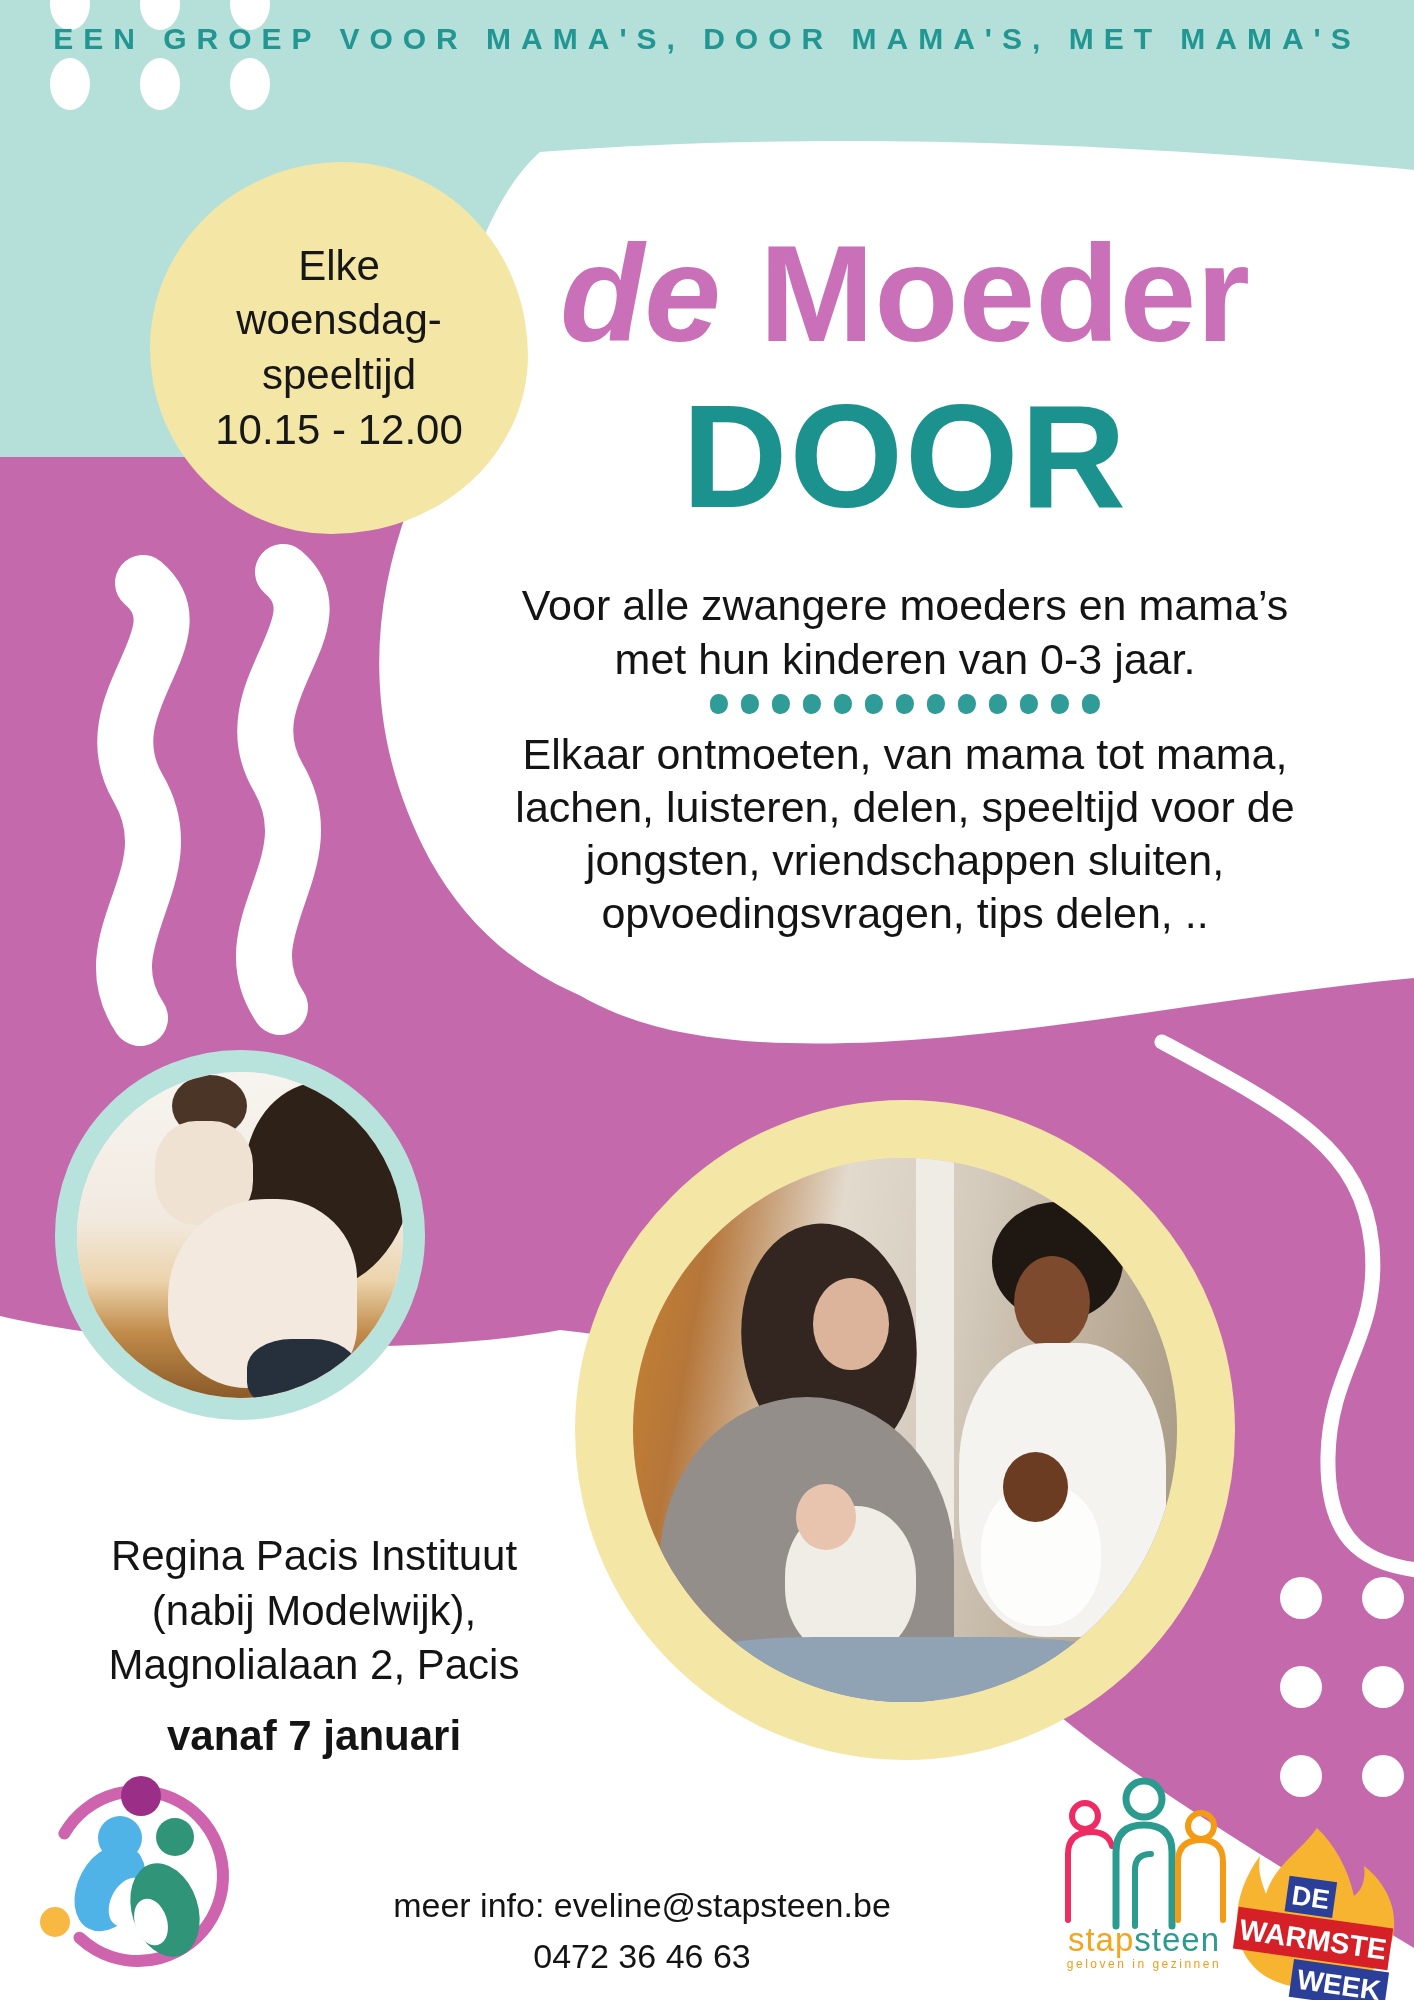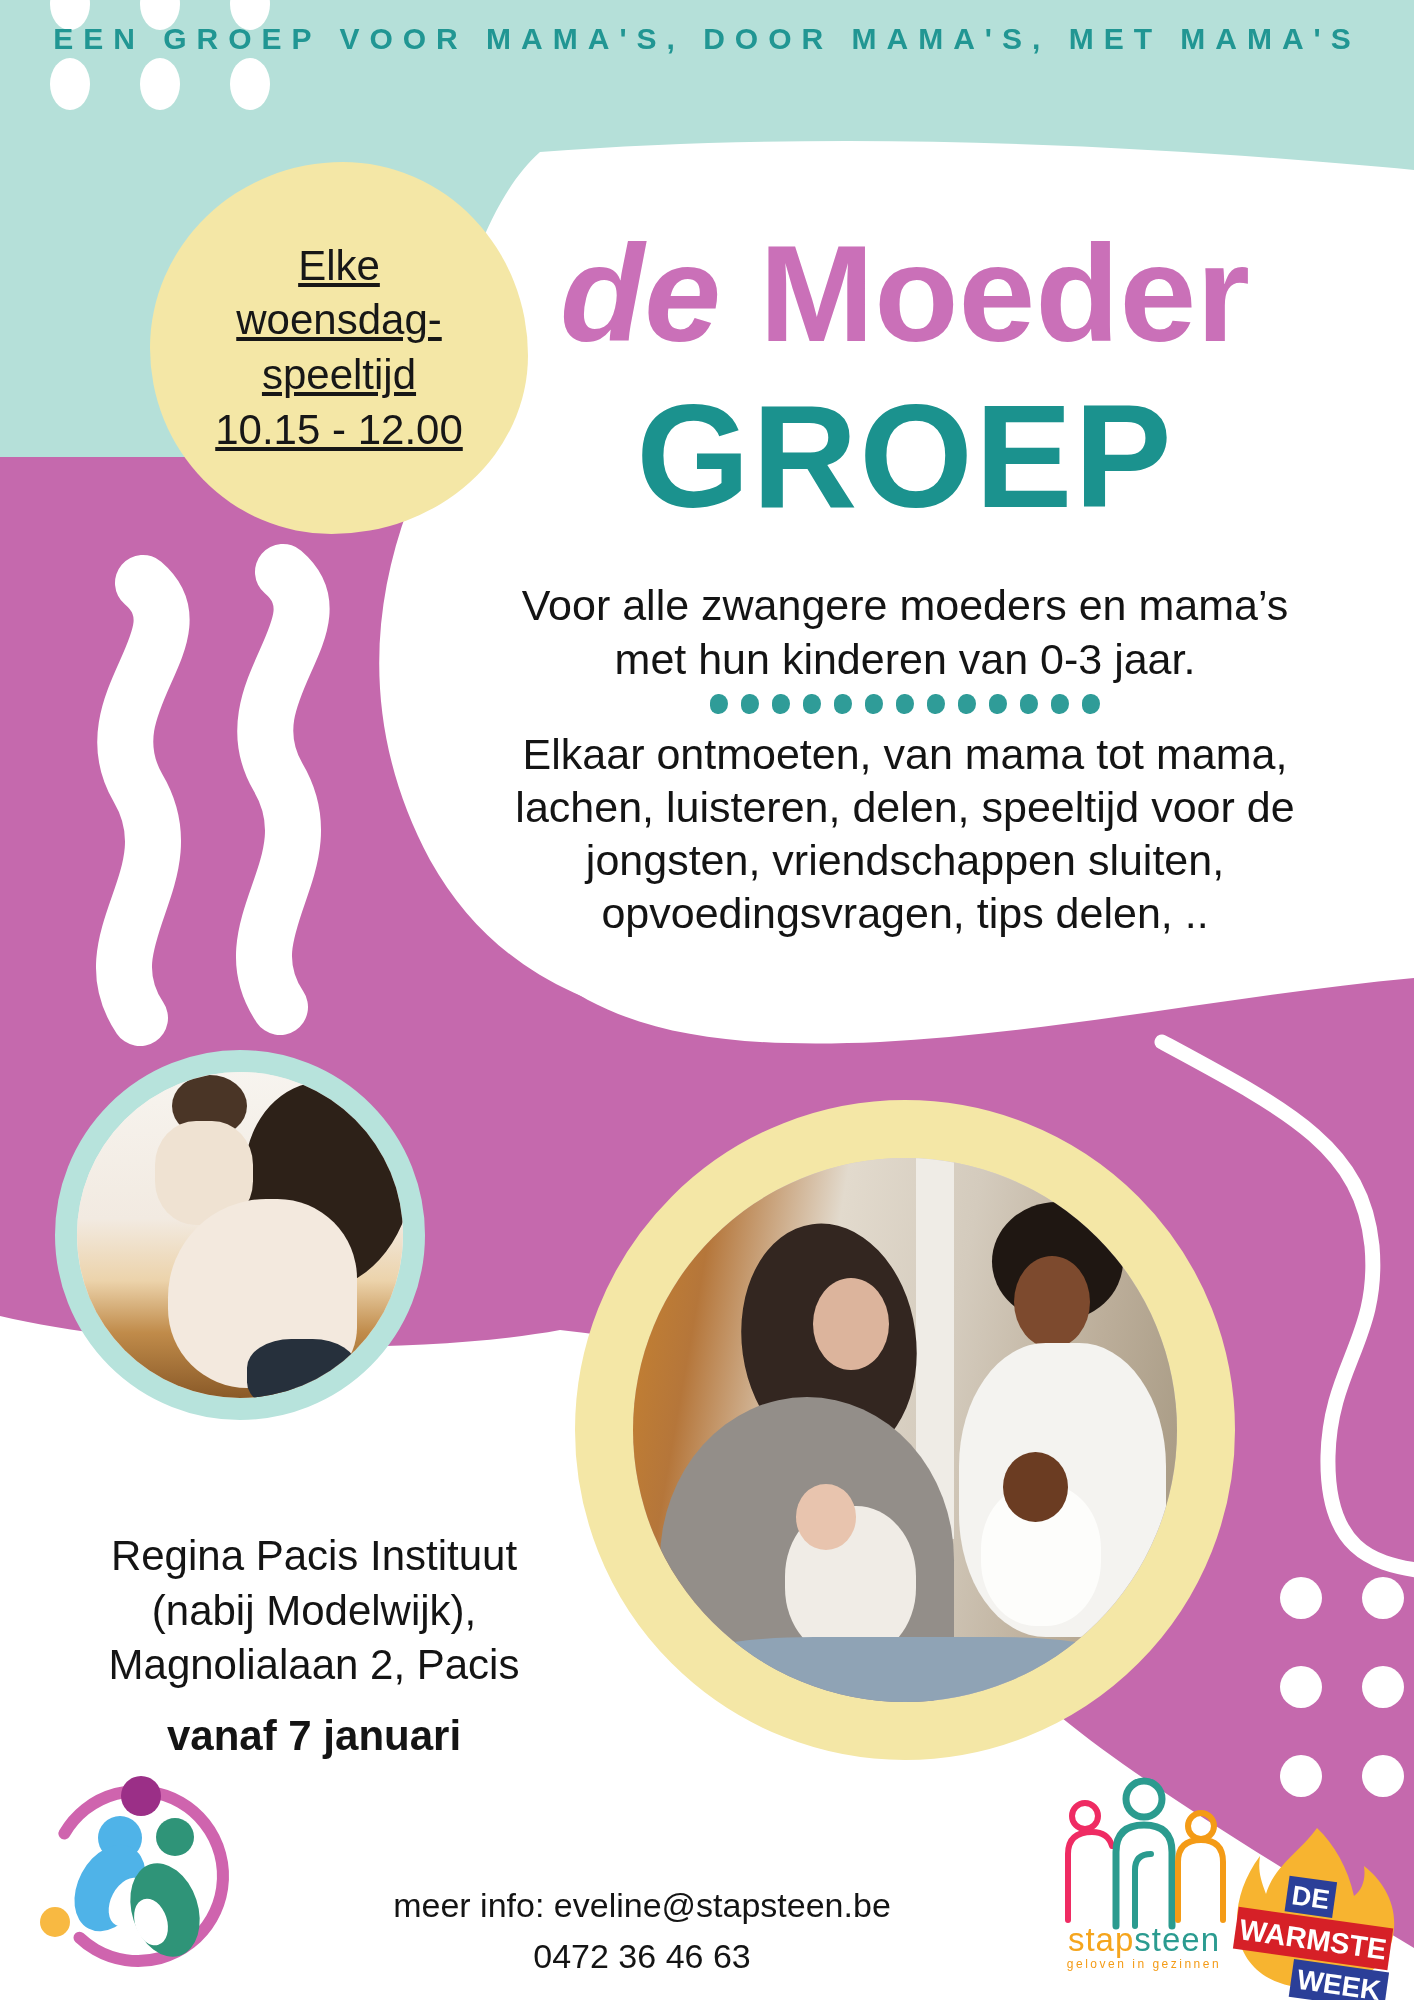--- a/index.html
+++ b/index.html
@@ -6,21 +6,21 @@
   .poster{position:relative;width:1414px;height:2000px;background:#ffffff;overflow:hidden;
           font-family:"Liberation Sans", sans-serif;margin:0 auto;}
   .bg-svg{position:absolute;left:0;top:0;z-index:0;}
   
   .banner-text{position:absolute;top:22px;left:0;right:0;text-align:center;z-index:3;
     color:#219693;font-weight:700;font-size:30px;letter-spacing:10px;white-space:nowrap;}
   
   .bubble{position:absolute;left:150px;top:162px;width:378px;height:372px;z-index:2;
     background:#f4e7a6;border-radius:51% 49% 52% 48% / 50% 52% 48% 50%;
     display:flex;flex-direction:column;align-items:center;justify-content:center;
-    color:#171717;font-size:42px;line-height:1.3;text-align:center;text-decoration:underline;}
+    color:#171717;font-size:42px;line-height:1.3;text-align:center;}
   
   .title{position:absolute;left:420px;top:224px;width:970px;text-align:center;z-index:3;}
   .title-line1{font-size:138px;line-height:1;color:#ca70b8;white-space:nowrap;}
   .title-de{font-style:italic;font-weight:600;}
   .title-moeder{font-weight:600;}
   .title-groep{font-size:146px;line-height:1;font-weight:800;color:#1b928e;
     letter-spacing:2px;margin-top:22px;}
   
   .intro{position:absolute;left:430px;top:578px;width:950px;text-align:center;z-index:3;
     color:#141414;font-size:43px;line-height:1.26;}
@@ -132,21 +132,21 @@
 
   <div class="bubble">
     <span>Elke</span>
     <span>woensdag-</span>
     <span>speeltijd</span>
     <span>10.15 - 12.00</span>
   </div>
 
   <div class="title">
     <div class="title-line1"><span class="title-de">de</span>&nbsp;<span class="title-moeder">Moeder</span></div>
-    <div class="title-groep">GROEP</div>
+    <div class="title-groep">DOOR</div>
   </div>
 
   <div class="intro">
     <div>Voor alle zwangere moeders en mama’s</div>
     <div>met hun kinderen van 0-3 jaar.</div>
   </div>
 
   <div class="divider">
     <i></i>
       <i></i>

